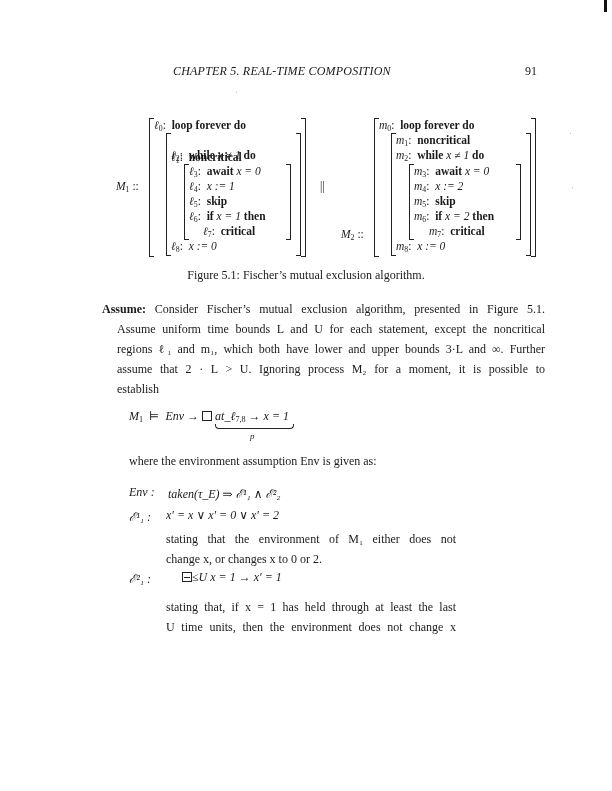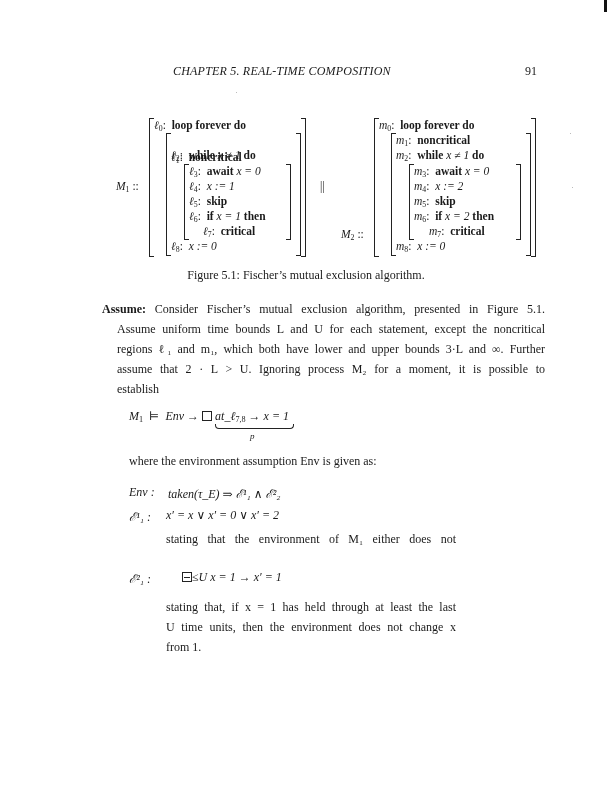--- a/index.html
+++ b/index.html
@@ -192,26 +192,26 @@
 <div>
   <div class="abs serif it" style="left:129px;top:485px;font-size:12px;">Env :</div>
   <div class="abs serif it" style="left:168px;top:485px;font-size:12px;">taken(τ_E)  ⇒  ℰ¹₁ ∧ ℰ²₂</div>
 </div>
 
 <div>
   <div class="abs serif it" style="left:129px;top:508px;font-size:12px;">ℰ¹₁ :</div>
   <div class="abs serif it" style="left:166px;top:508px;font-size:12px;">x′ = x ∨ x′ = 0 ∨ x′ = 2</div>
   <div class="abs serif para" style="left:166px;top:529px;width:290px;">
     <div class="justify">stating that the environment of M₁ either does not</div>
+    <div>change x, or changes x to 0 or 2.</div>
   </div>
 </div>
 
 <div>
   <div class="abs serif it" style="left:129px;top:570px;font-size:12px;">ℰ²₁ :</div>
   <div class="abs serif it" style="left:182px;top:570px;font-size:12px;">
     <span class="boxminus"></span><span>≤U x = 1 → x′ = 1</span>
   </div>
   <div class="abs serif para" style="left:166px;top:597px;width:290px;">
     <div class="justify">stating that, if x = 1 has held through at least the last</div>
     <div class="justify">U time units, then the environment does not change x</div>
-    <div>from 1.</div>
   </div>
 </div>
 
 </body></html>

